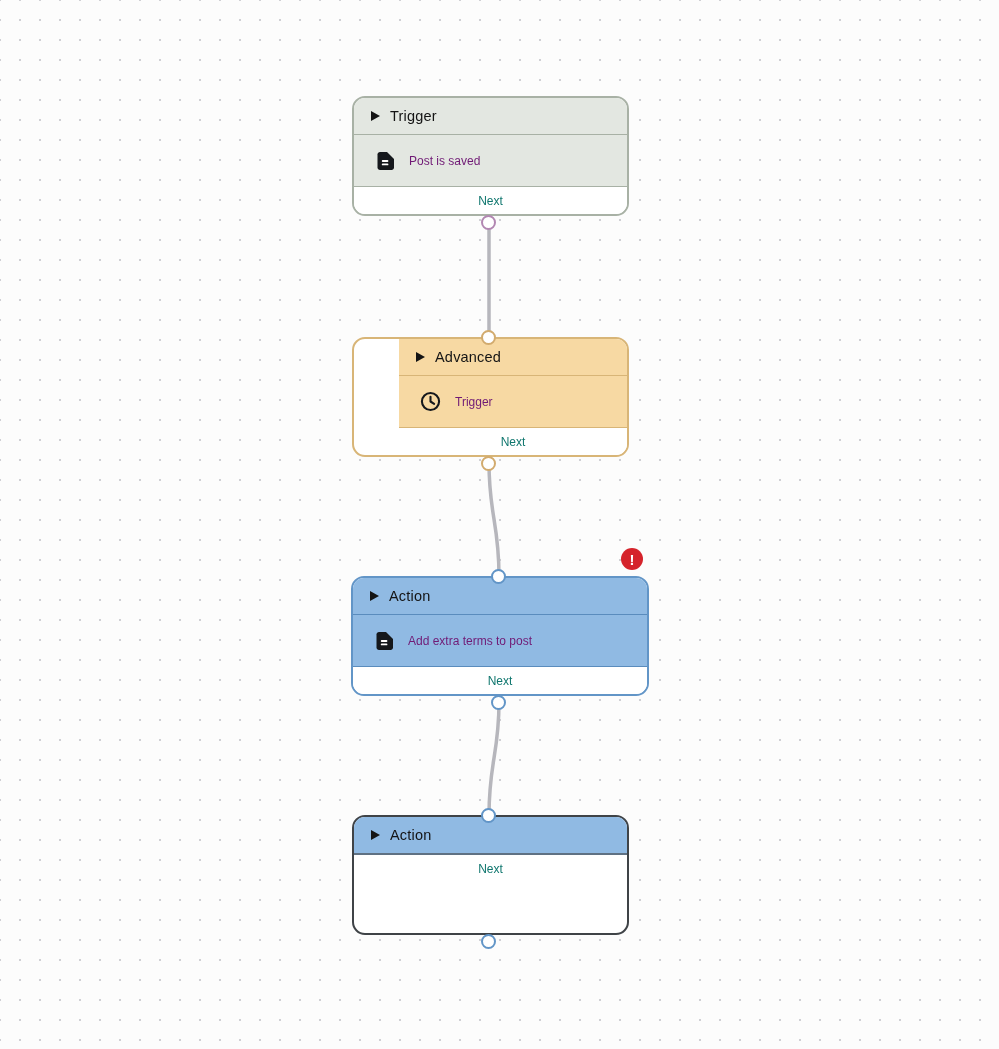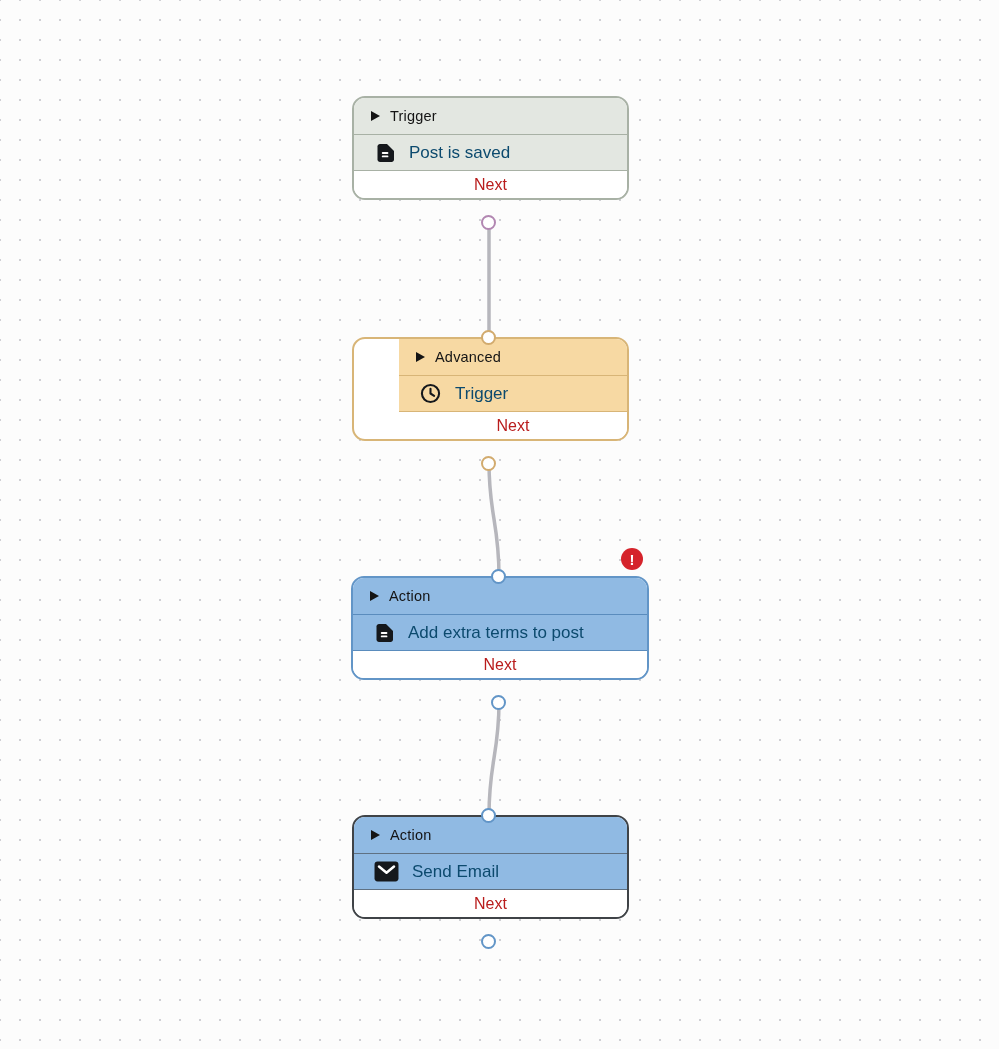--- a/index.html
+++ b/index.html
@@ -25,21 +25,21 @@
   .connector {
     fill: none;
     stroke: #b6b6bc;
     stroke-width: 3.5;
     stroke-linecap: round;
   }
 
   .node {
     position: absolute;
     width: 277px;
-    height: 104px;
+    height: 120px;
     border: 2px solid var(--border);
     border-radius: 13px;
     background: #ffffff;
     display: flex;
     flex-direction: column;
     overflow: hidden;
     z-index: 2;
   }
   .node-0 { left: 352px; top: 96px; }
   .node-1 { left: 352px; top: 337px; padding-left: 45px; }
@@ -72,35 +72,35 @@
   .node-body {
     flex: 1 1 auto;
     background: var(--fill);
     display: flex;
     align-items: center;
     gap: 13px;
     padding-left: 20px;
   }
   .body-icon { display: flex; align-items: center; }
   .node-title {
-    font-size: 17px;
-    color: #0c4a6e;
+    font-size: 12px;
+    color: #701a75;
   }
 
   .node-footer {
     flex: 0 0 28px;
     background: #ffffff;
     border-top: 1px solid var(--sep);
     display: flex;
     align-items: center;
     justify-content: center;
   }
   .next-label {
-    font-size: 16px;
-    color: #b91c1c;
+    font-size: 12px;
+    color: #0f766e;
   }
 
   .port {
     position: absolute;
     width: 15px; height: 15px;
     border-radius: 50%;
     background: #ffffff;
     border: 2.5px solid #999;
     z-index: 5;
   }
@@ -194,29 +194,20 @@
     <div class="node-footer">
       <span class="next-label">Next</span>
     </div>
   </div>
 
   <div class="node node-3" style="--fill: #90bae3; --border: #3f4347; --sep: #5f7183;">
     <div class="node-header">
       <span class="play-icon"></span>
       <span class="node-category">Action</span>
     </div>
-    <div class="node-body">
-      <span class="body-icon">
-        <svg width="25" height="21" viewBox="0 0 24 20">
-          <rect x="0.5" y="0.5" width="23" height="19" rx="3" fill="#15181c"></rect>
-          <path d="M4.8 5.2 L12 11.2 L19.2 5.2" fill="none" stroke="#ffffff" stroke-width="2.4" stroke-linecap="round" stroke-linejoin="round"></path>
-        </svg>
-      </span>
-      <span class="node-title">Send Email</span>
-    </div>
     <div class="node-footer">
       <span class="next-label">Next</span>
     </div>
   </div>
 
   <div class="port port-0-out" style="border-color: rgb(178, 135, 178);"></div>
   <div class="port port-1-in" style="border-color: rgb(210, 171, 110);"></div>
   <div class="port port-1-out" style="border-color: rgb(210, 171, 110);"></div>
   <div class="port port-2-in" style="border-color: rgb(98, 149, 199);"></div>
   <div class="port port-2-out" style="border-color: rgb(98, 149, 199);"></div>

